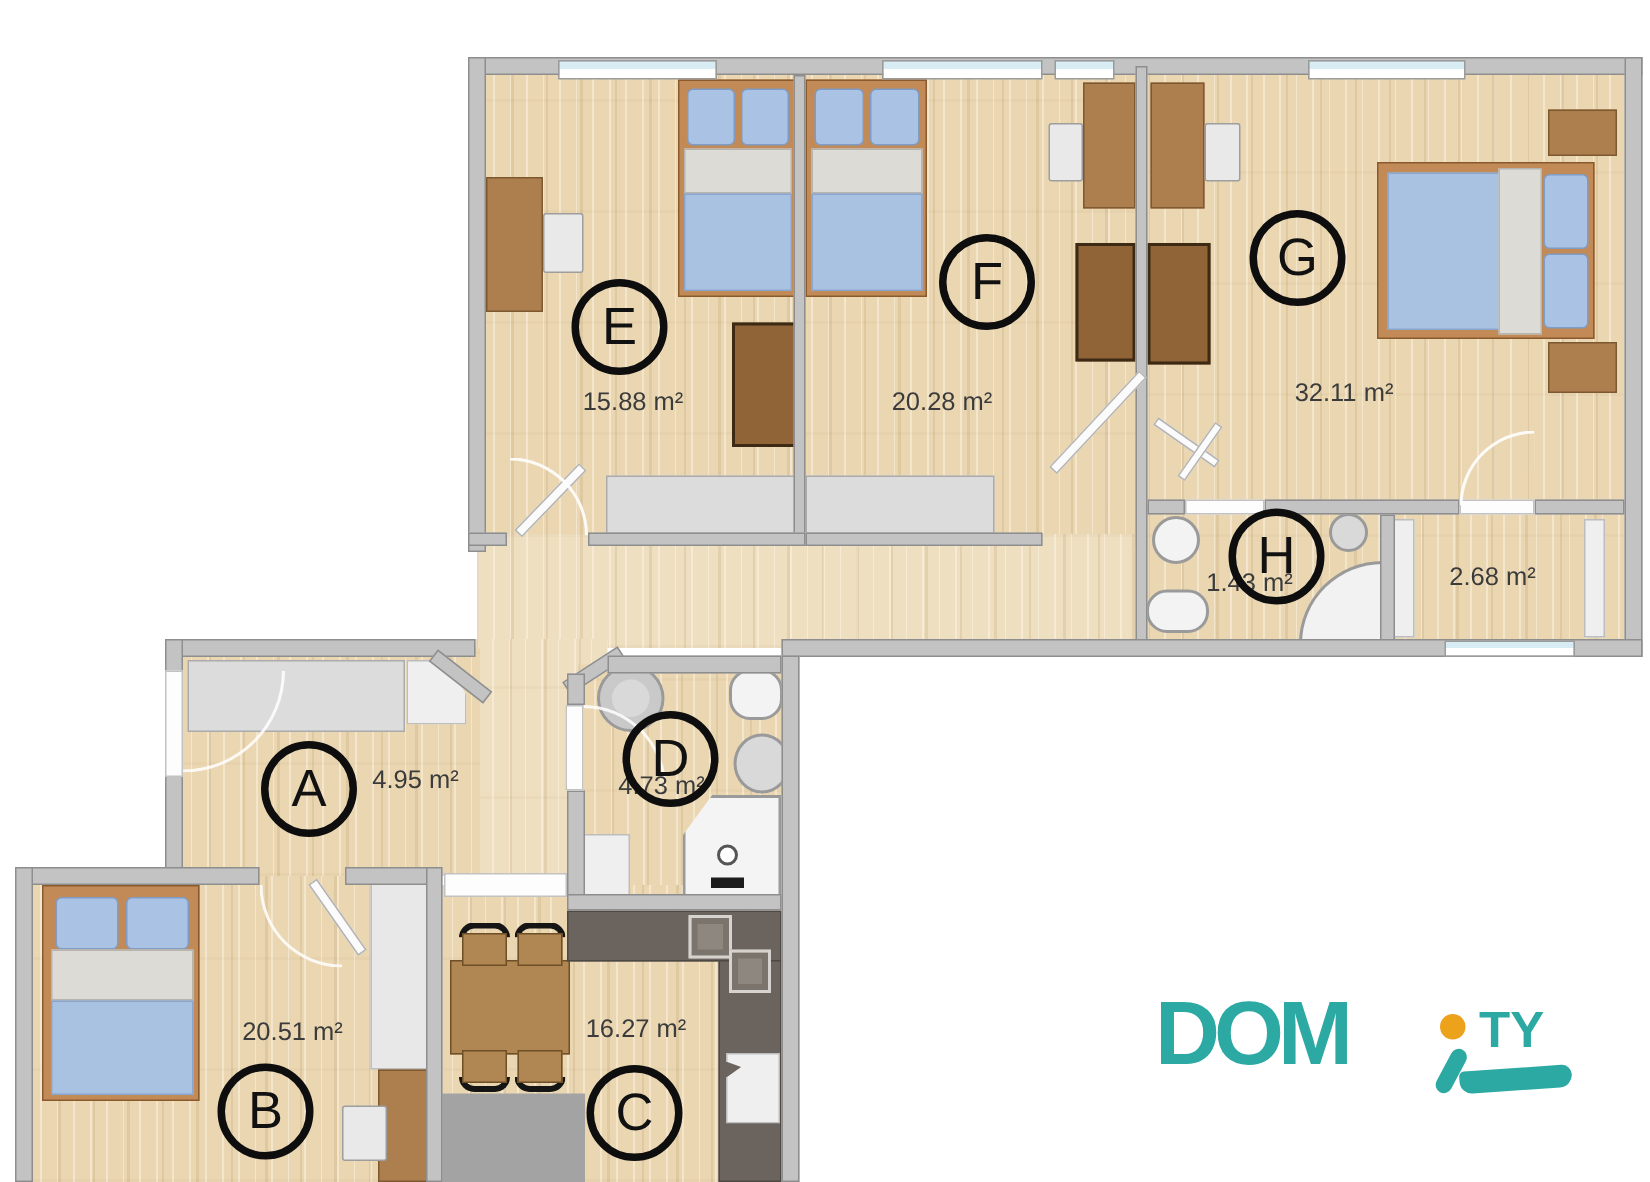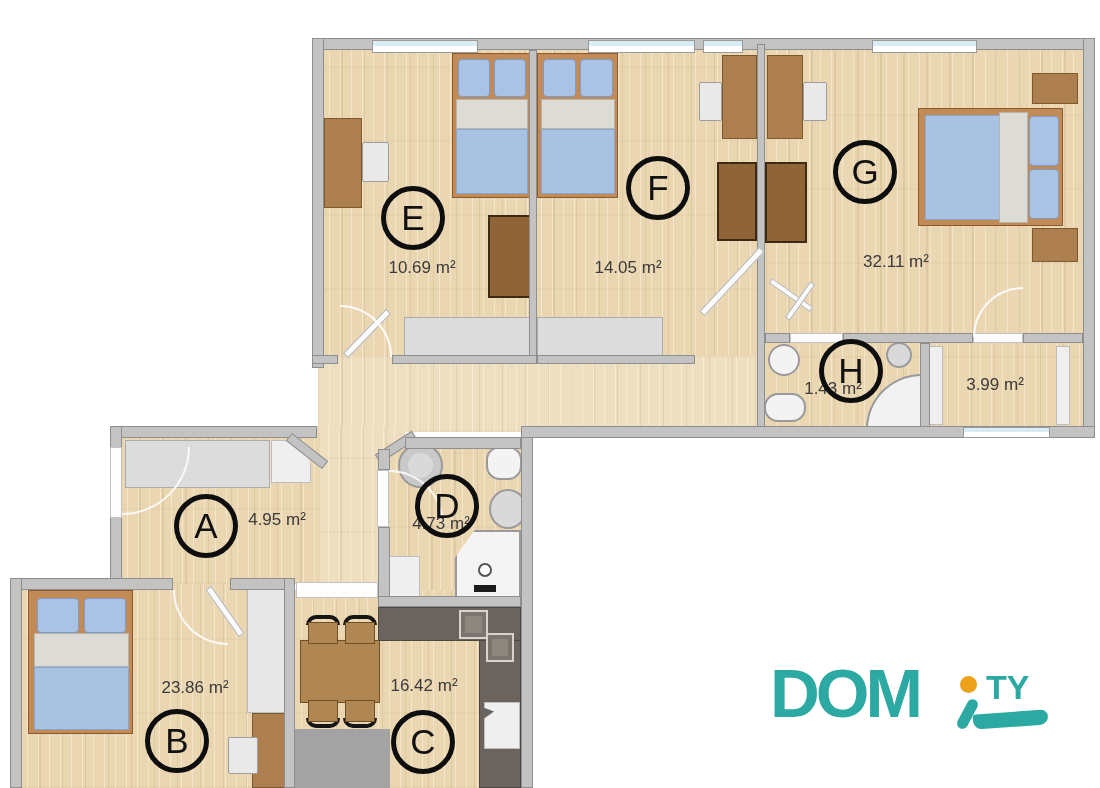--- a/index.html
+++ b/index.html
@@ -39,21 +39,21 @@
   .dchair-back{position:absolute;box-sizing:border-box;border:4px solid #151515;border-bottom:none;border-radius:16px 16px 0 0;height:10px;background:transparent;}
   .dchair-back.down{border-bottom:4px solid #151515;border-top:none;border-radius:0 0 16px 16px;}
   
   .badge{position:absolute;width:54px;height:54px;border:5px solid #0e0e0e;border-radius:50%;
     display:flex;align-items:center;justify-content:center;font-size:35px;color:#111;
     transform:translate(-50%,-50%);z-index:7;background:transparent;}
   .area-label{position:absolute;font-size:17px;color:#3b3b3b;white-space:nowrap;
     transform:translate(-50%,-50%);z-index:6;}
   
   #logo{position:absolute;left:770px;top:660px;width:310px;height:100px;z-index:8;}
-  .logo-dom{position:absolute;left:0;top:-6px;font-size:69px;font-weight:bold;letter-spacing:-4px;color:#2ba9a2;font-family:"Liberation Sans",sans-serif;}
+  .logo-dom{position:absolute;left:0;top:-6px;font-size:60px;font-weight:bold;letter-spacing:-4px;color:#2ba9a2;font-family:"Liberation Sans",sans-serif;}
   .logo-dot{position:absolute;left:190px;top:16px;width:17px;height:17px;border-radius:50%;background:#eda21b;}
   .logo-stem{position:absolute;left:192px;top:38px;width:11px;height:32px;border-radius:6px;background:#2ba9a2;transform:rotate(28deg);}
   .logo-ty{position:absolute;left:216px;top:8px;font-size:34px;font-weight:bold;letter-spacing:0px;color:#2ba9a2;font-family:"Liberation Sans",sans-serif;}
   .logo-swoosh{position:absolute;left:203px;top:52px;width:75px;height:15px;border-radius:4px 8px 10px 10px;background:#2ba9a2;transform:rotate(-4deg);}
   .z2{z-index:2}.z3{z-index:3}.z4{z-index:4}
 </style>
 </head>
 <body>
 
 <div id="stage">
@@ -216,29 +216,29 @@
 
   <div class="badge" style="left:413px;top:218px;">E</div>
   <div class="badge" style="left:658px;top:188px;">F</div>
   <div class="badge" style="left:865px;top:172px;">G</div>
   <div class="badge" style="left:851px;top:371px;">H</div>
   <div class="badge" style="left:206px;top:526px;">A</div>
   <div class="badge" style="left:447px;top:506px;">D</div>
   <div class="badge" style="left:177px;top:741px;">B</div>
   <div class="badge" style="left:423px;top:742px;">C</div>
 
-  <div class="area-label" style="left:422px;top:268px;">10.69 m²</div>
-  <div class="area-label" style="left:628px;top:268px;">14.05 m²</div>
+  <div class="area-label" style="left:422px;top:268px;">15.88 m²</div>
+  <div class="area-label" style="left:628px;top:268px;">20.28 m²</div>
   <div class="area-label" style="left:896px;top:262px;">32.11 m²</div>
   <div class="area-label" style="left:833px;top:389px;">1.43 m²</div>
-  <div class="area-label" style="left:995px;top:385px;">3.99 m²</div>
+  <div class="area-label" style="left:995px;top:385px;">2.68 m²</div>
   <div class="area-label" style="left:277px;top:520px;">4.95 m²</div>
   <div class="area-label" style="left:441px;top:524px;">4.73 m²</div>
-  <div class="area-label" style="left:195px;top:688px;">23.86 m²</div>
-  <div class="area-label" style="left:424px;top:686px;">16.42 m²</div>
+  <div class="area-label" style="left:195px;top:688px;">20.51 m²</div>
+  <div class="area-label" style="left:424px;top:686px;">16.27 m²</div>
 
   <div id="logo">
     <span class="logo-dom">DOM</span>
     <span class="logo-dot"></span>
     <span class="logo-stem"></span>
     <span class="logo-ty">TY</span>
     <span class="logo-swoosh"></span>
   </div>
 
 </div>

